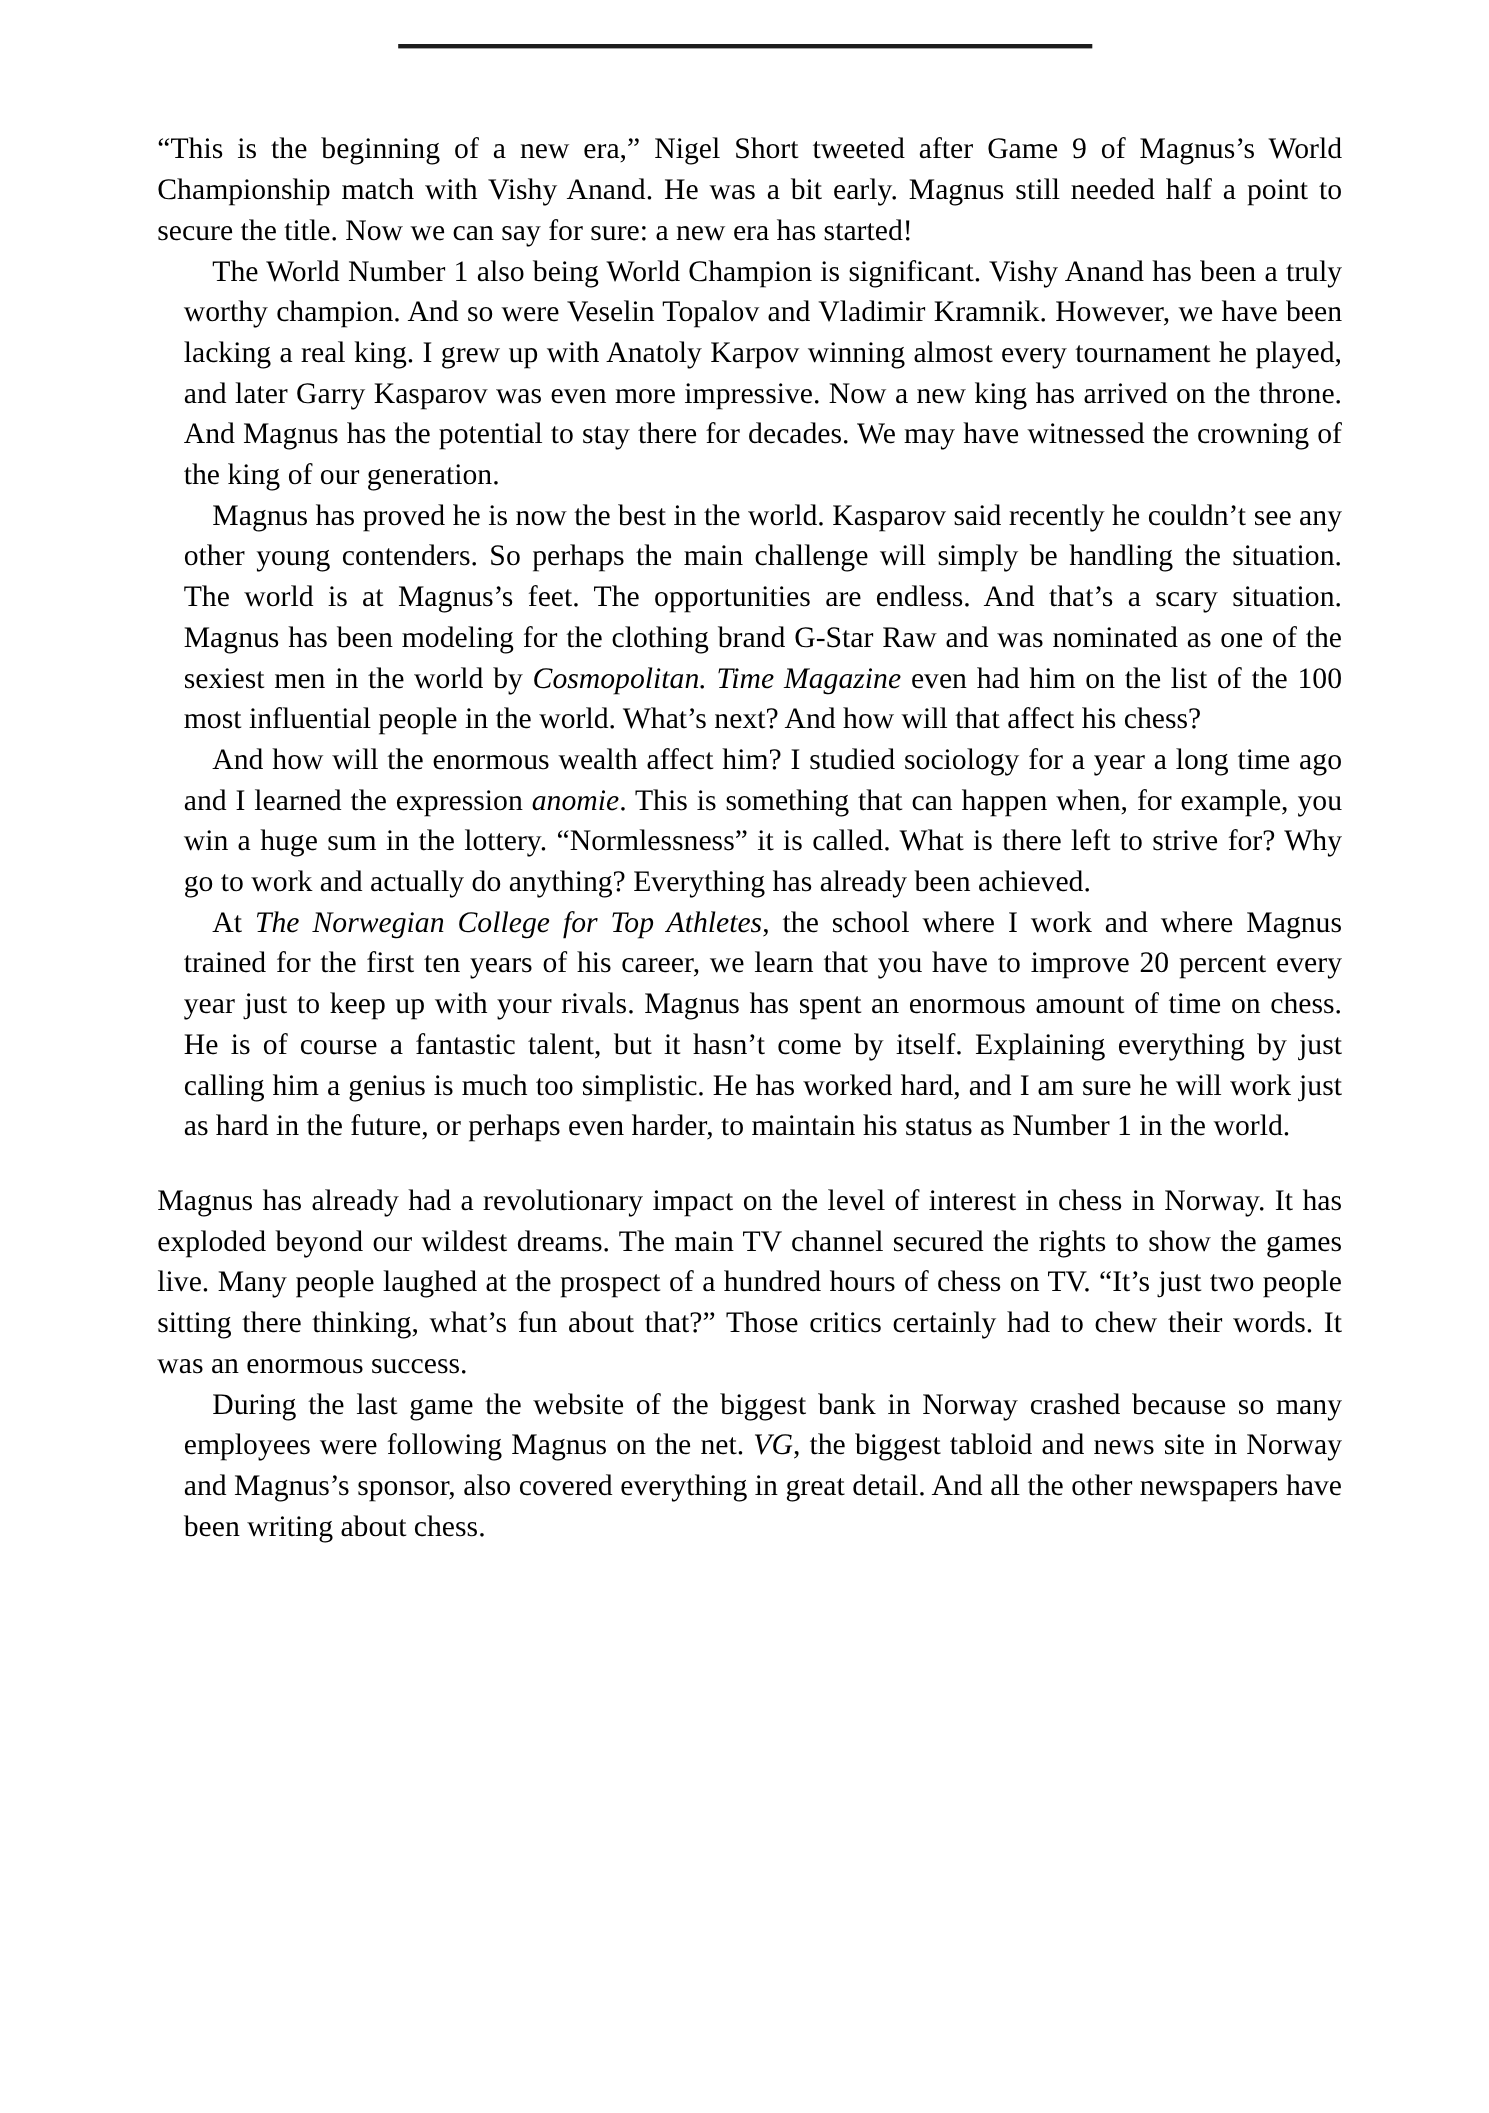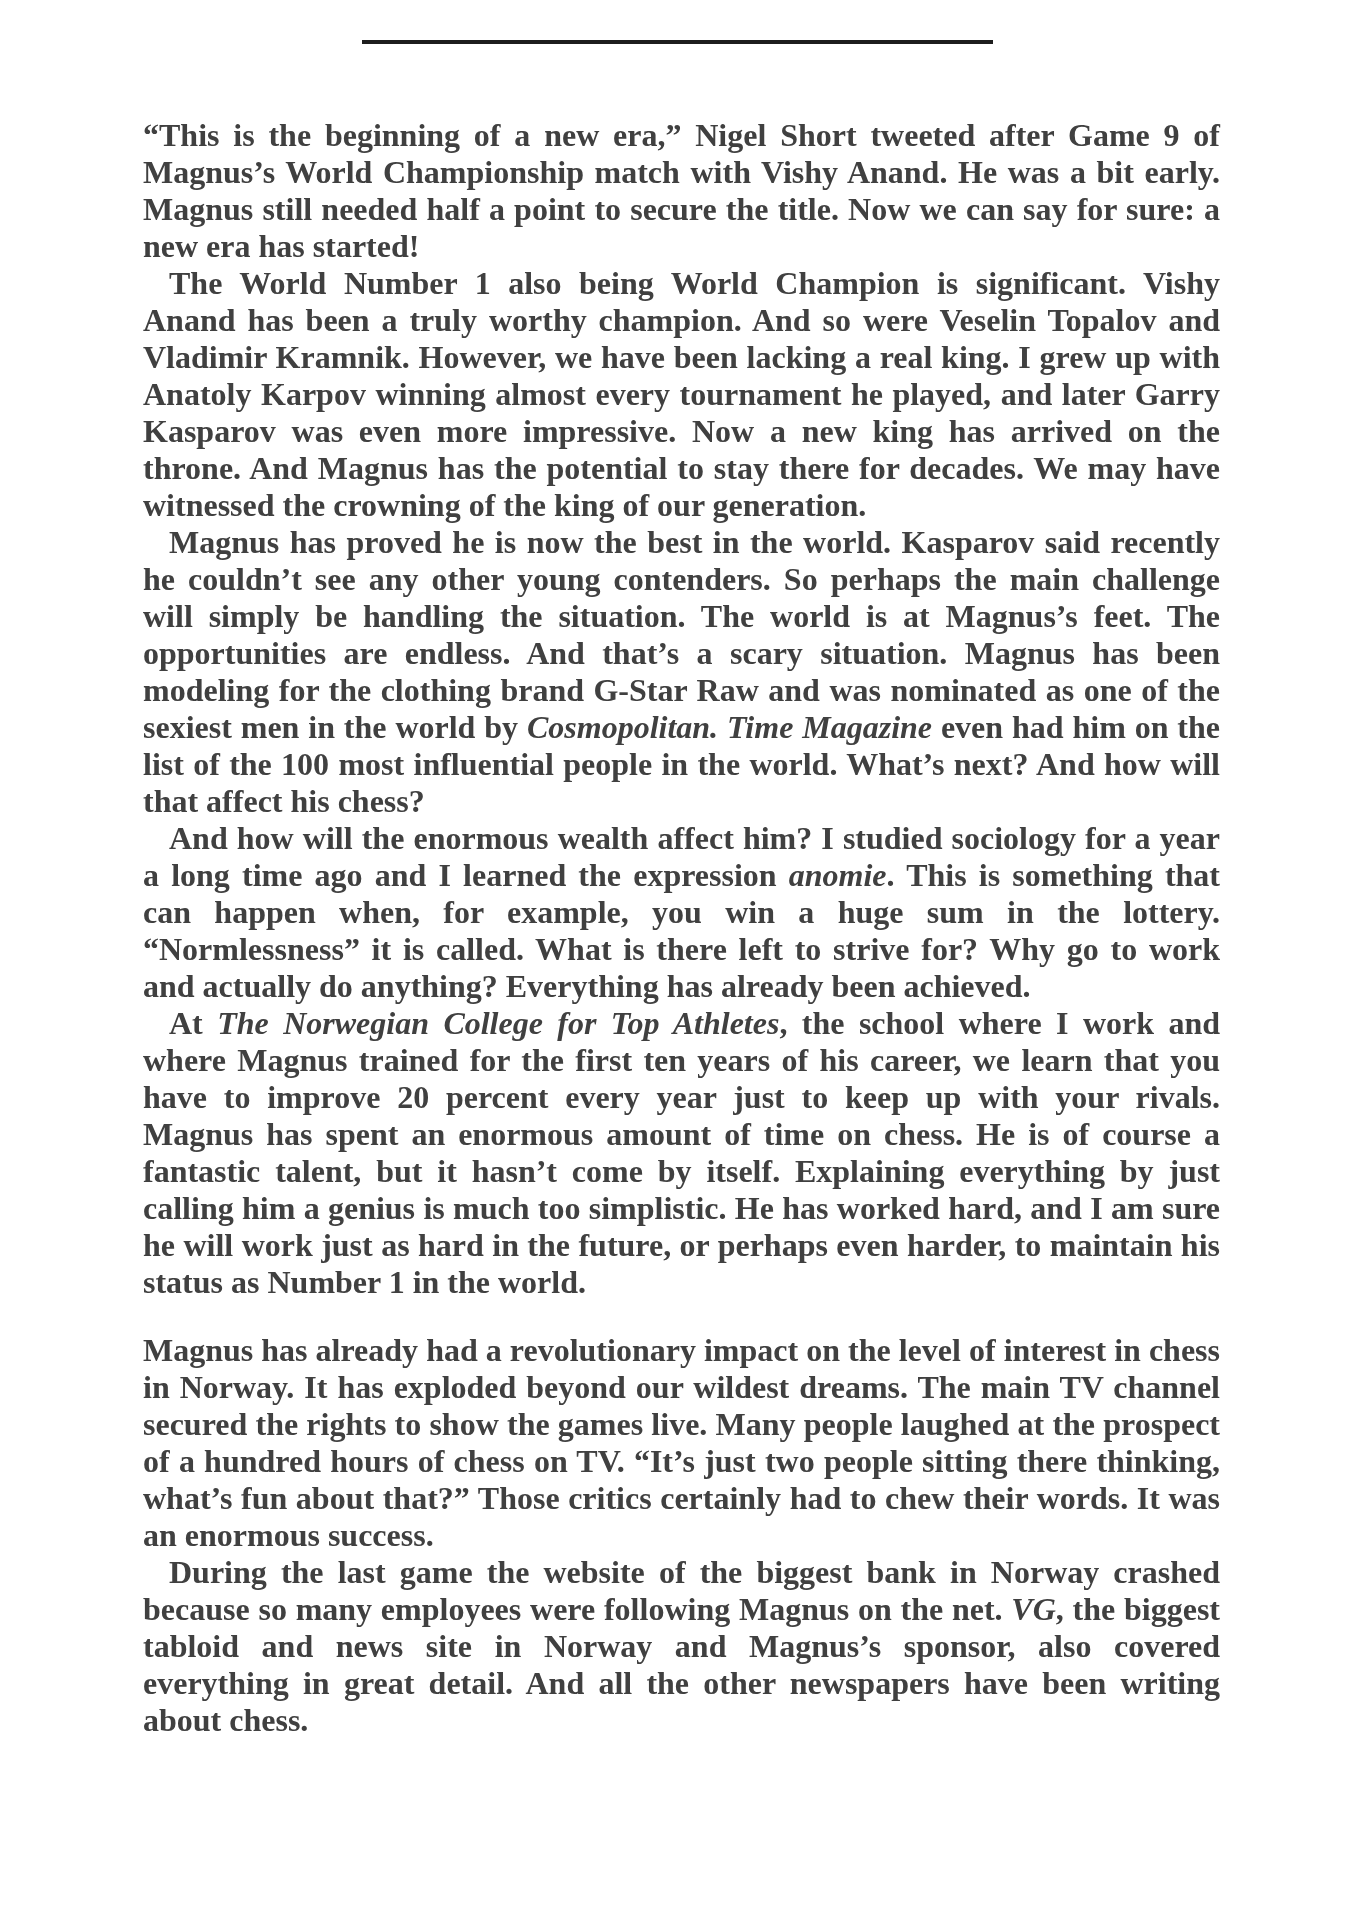--- a/index.html
+++ b/index.html
@@ -38,35 +38,35 @@
   }
   .rule {
     width: 631px;
     height: 4px;
     background: #1d1d1d;
     margin: 40px auto 0 auto;
   }
   .body-text {
     margin: 73px 134px 0 143px;
     width: 1077px;
-    font-size: 32px;
+    font-size: 27px;
     line-height: 37px;
     text-align: justify;
-    color: #404040;
-    font-weight: bold;
+    color: #000000;
   }
   .section + .section {
     margin-top: 31px;
   }
   p.para {
     margin: 0;
     padding: 0;
   }
   p.para.indent {
     text-indent: 26px;
+    margin-left: 24px;
   }
   em {
     font-style: italic;
   }
 </style>
 </head>
 <body>
 
 <div class="page">
   <div class="rule"></div>

